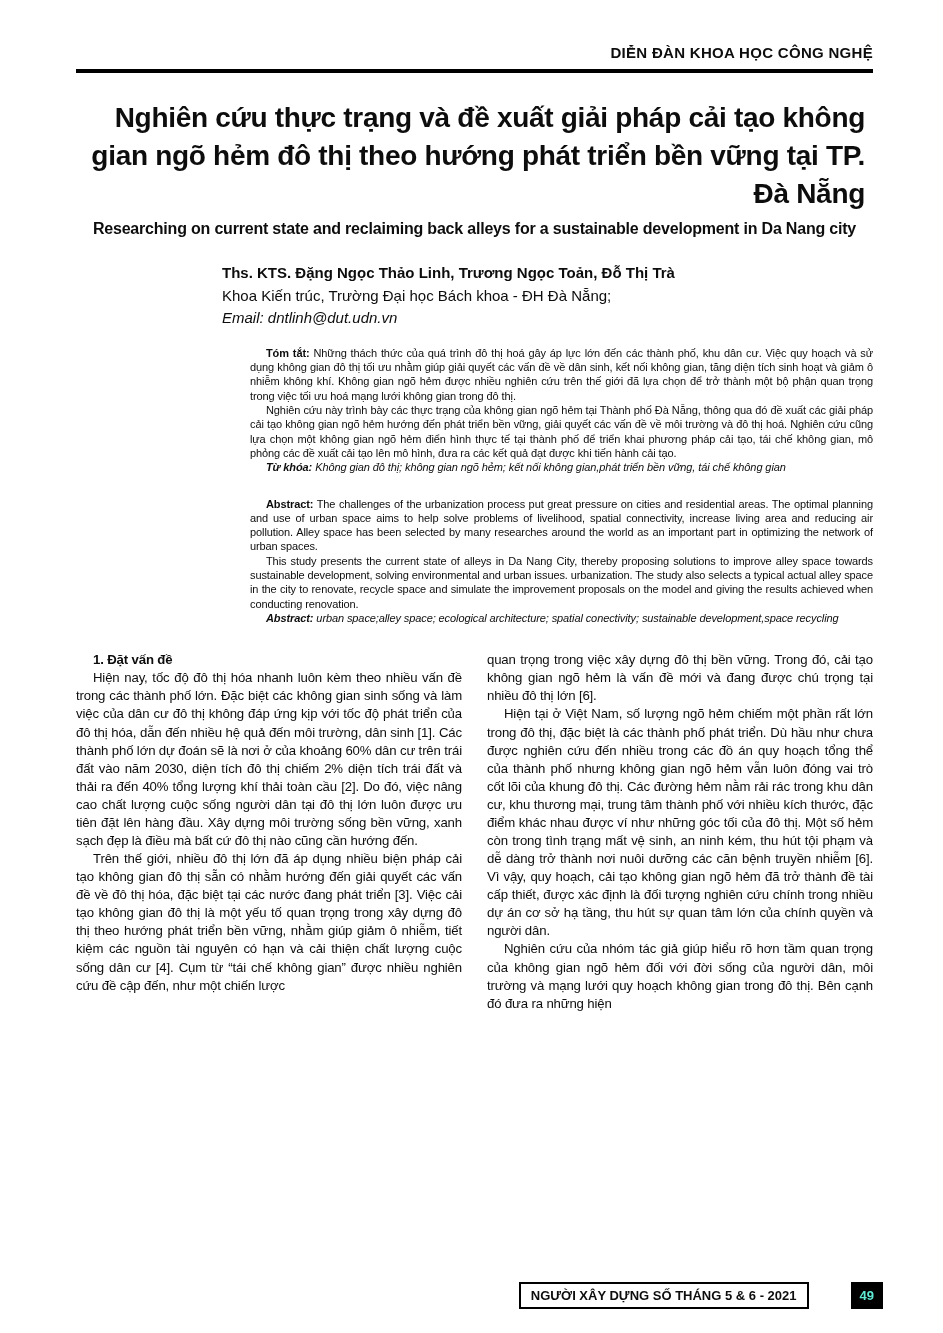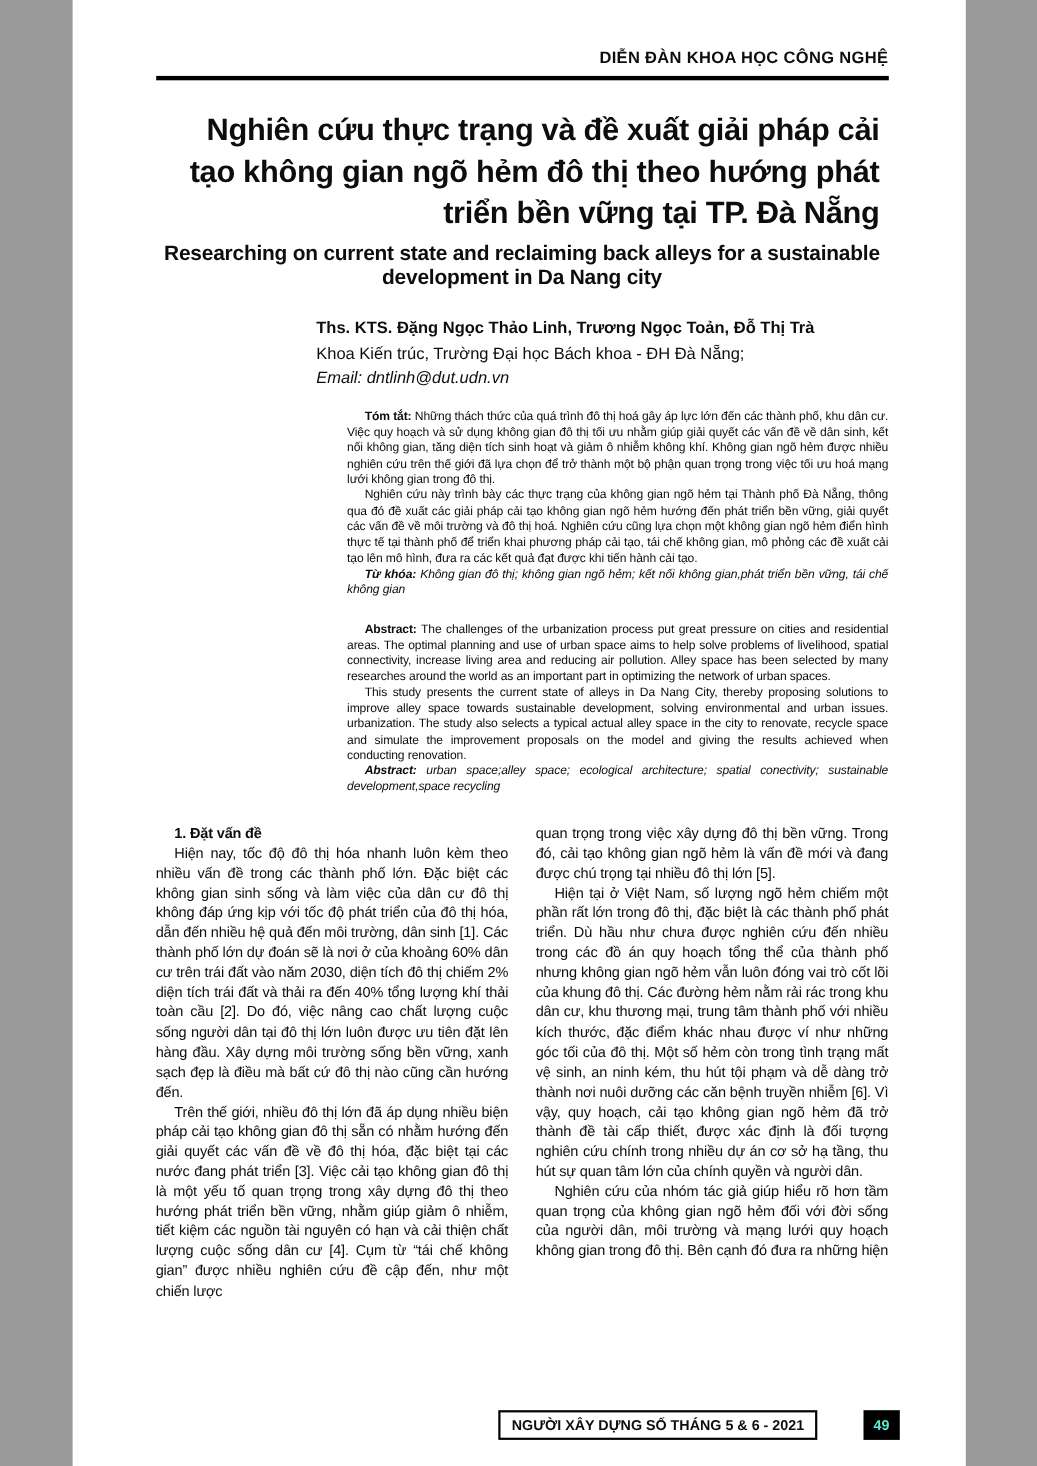--- a/index.html
+++ b/index.html
@@ -1,18 +1,18 @@
 <!DOCTYPE html>
 <html lang="vi"><head>
 <meta charset="utf-8">
 <style>
   * { box-sizing: border-box; }
   html, body { margin: 0; padding: 0; background: #9a9a9a; }
   .page {
-    width: 812px; height: 1333px;
+    width: 943px; height: 1333px;
     margin: 0 auto;
     background: #ffffff;
     position: relative;
     overflow: hidden;
     font-family: "Liberation Sans", "DejaVu Sans", sans-serif;
     color: #0d0d0d;
   }
   .inner { padding: 44px 70px 0 76px; }
 
   .journal-header {
@@ -30,21 +30,21 @@
     font-size: 28px;
     font-weight: bold;
     line-height: 1.35;
     text-align: right;
     margin: 26px 8px 8px 8px;
     letter-spacing: -0.3px;
   }
   .title-en {
     text-align: center;
     font-weight: bold;
-    font-size: 19px;
+    font-size: 16px;
     letter-spacing: -0.2px;
     margin: 4px 0 24px 0;
   }
 
   .author-block {
     margin-left: 146px;
     font-size: 15px;
     line-height: 1.5;
   }
   .author-names { font-weight: bold; }
@@ -138,21 +138,21 @@
       <p><span class="kw-label">Abstract:</span> <span class="kw-text">urban space;alley space; ecological architecture; spatial conectivity; sustainable development,space recycling</span></p>
     </div>
 
     <div class="columns">
       <div class="col">
         <p class="section-heading">1. Đặt vấn đề</p>
         <p>Hiện nay, tốc độ đô thị hóa nhanh luôn kèm theo nhiều vấn đề trong các thành phố lớn. Đặc biệt các không gian sinh sống và làm việc của dân cư đô thị không đáp ứng kịp với tốc độ phát triển của đô thị hóa, dẫn đến nhiều hệ quả đến môi trường, dân sinh [1]. Các thành phố lớn dự đoán sẽ là nơi ở của khoảng 60% dân cư trên trái đất vào năm 2030, diện tích đô thị chiếm 2% diện tích trái đất và thải ra đến 40% tổng lượng khí thải toàn cầu [2]. Do đó, việc nâng cao chất lượng cuộc sống người dân tại đô thị lớn luôn được ưu tiên đặt lên hàng đầu. Xây dựng môi trường sống bền vững, xanh sạch đẹp là điều mà bất cứ đô thị nào cũng cần hướng đến.</p>
         <p>Trên thế giới, nhiều đô thị lớn đã áp dụng nhiều biện pháp cải tạo không gian đô thị sẵn có nhằm hướng đến giải quyết các vấn đề về đô thị hóa, đặc biệt tại các nước đang phát triển [3]. Việc cải tạo không gian đô thị là một yếu tố quan trọng trong xây dựng đô thị theo hướng phát triển bền vững, nhằm giúp giảm ô nhiễm, tiết kiệm các nguồn tài nguyên có hạn và cải thiện chất lượng cuộc sống dân cư [4]. Cụm từ “tái chế không gian” được nhiều nghiên cứu đề cập đến, như một chiến lược</p>
       </div>
       <div class="col">
-        <p class="no-indent">quan trọng trong việc xây dựng đô thị bền vững. Trong đó, cải tạo không gian ngõ hẻm là vấn đề mới và đang được chú trọng tại nhiều đô thị lớn [5].</p>
+        <p class="no-indent">quan trọng trong việc xây dựng đô thị bền vững. Trong đó, cải tạo không gian ngõ hẻm là vấn đề mới và đang được chú trọng tại nhiều đô thị lớn [6].</p>
         <p>Hiện tại ở Việt Nam, số lượng ngõ hẻm chiếm một phần rất lớn trong đô thị, đặc biệt là các thành phố phát triển. Dù hầu như chưa được nghiên cứu đến nhiều trong các đồ án quy hoạch tổng thể của thành phố nhưng không gian ngõ hẻm vẫn luôn đóng vai trò cốt lõi của khung đô thị. Các đường hẻm nằm rải rác trong khu dân cư, khu thương mại, trung tâm thành phố với nhiều kích thước, đặc điểm khác nhau được ví như những góc tối của đô thị. Một số hẻm còn trong tình trạng mất vệ sinh, an ninh kém, thu hút tội phạm và dễ dàng trở thành nơi nuôi dưỡng các căn bệnh truyền nhiễm [6]. Vì vậy, quy hoạch, cải tạo không gian ngõ hẻm đã trở thành đề tài cấp thiết, được xác định là đối tượng nghiên cứu chính trong nhiều dự án cơ sở hạ tầng, thu hút sự quan tâm lớn của chính quyền và người dân.</p>
         <p>Nghiên cứu của nhóm tác giả giúp hiểu rõ hơn tầm quan trọng của không gian ngõ hẻm đối với đời sống của người dân, môi trường và mạng lưới quy hoạch không gian trong đô thị. Bên cạnh đó đưa ra những hiện</p>
       </div>
     </div>
 
   </div>
 
   <div class="footer">
     <div class="footer-box">NGƯỜI XÂY DỰNG SỐ THÁNG 5 &amp; 6 - 2021</div>
     <div class="footer-page">49</div>

